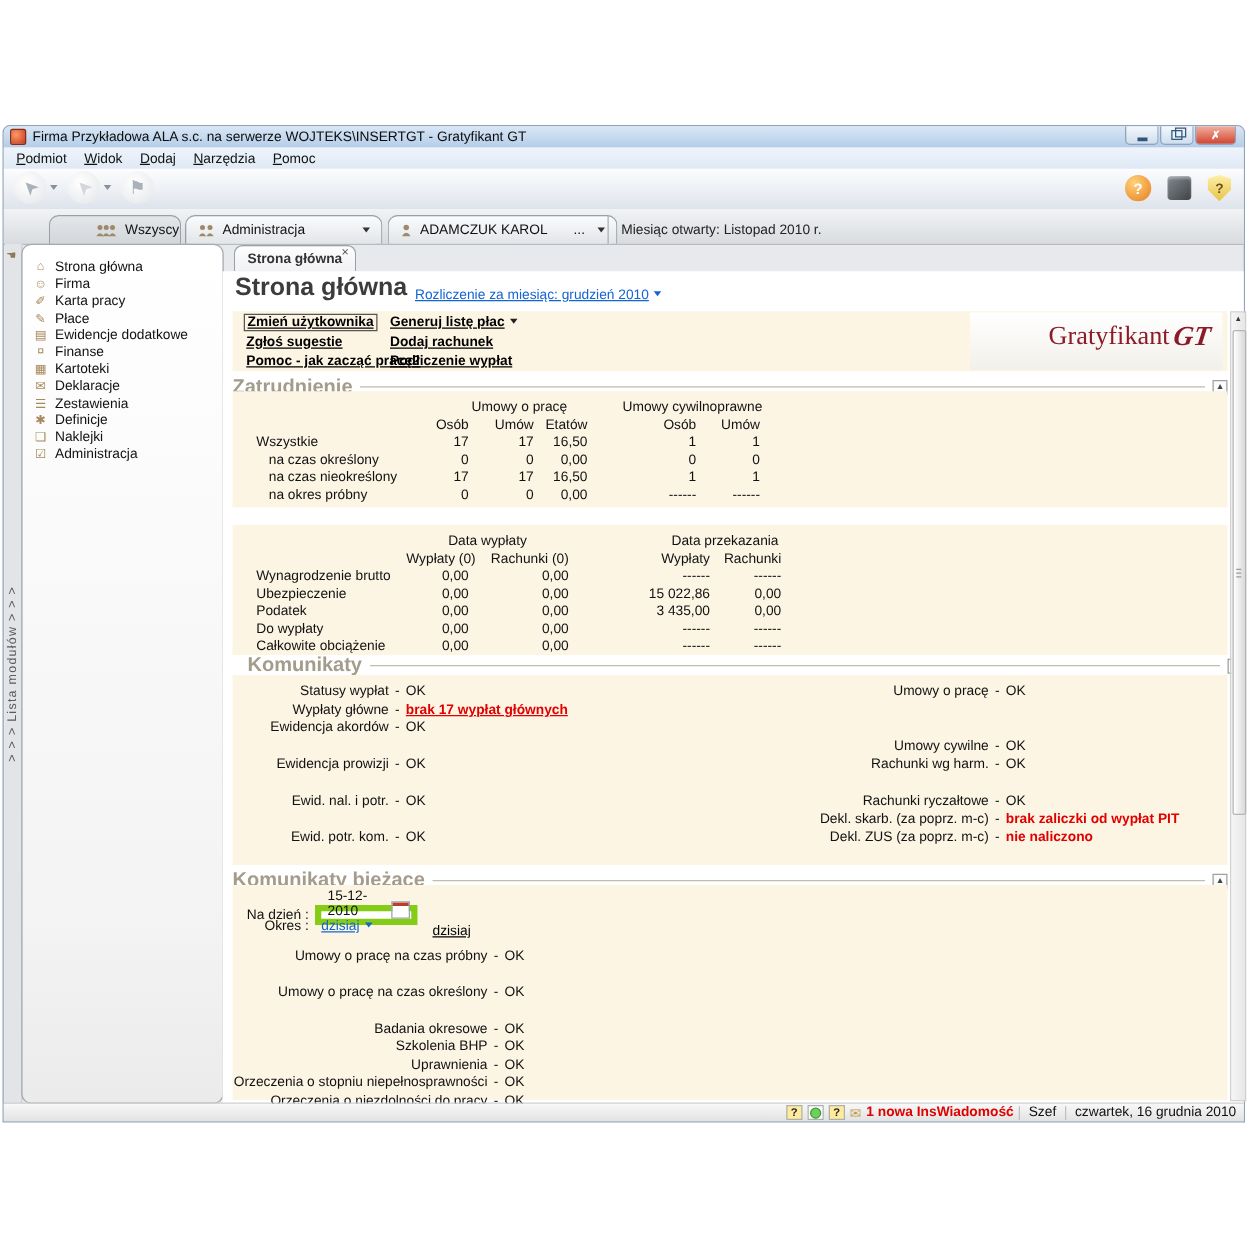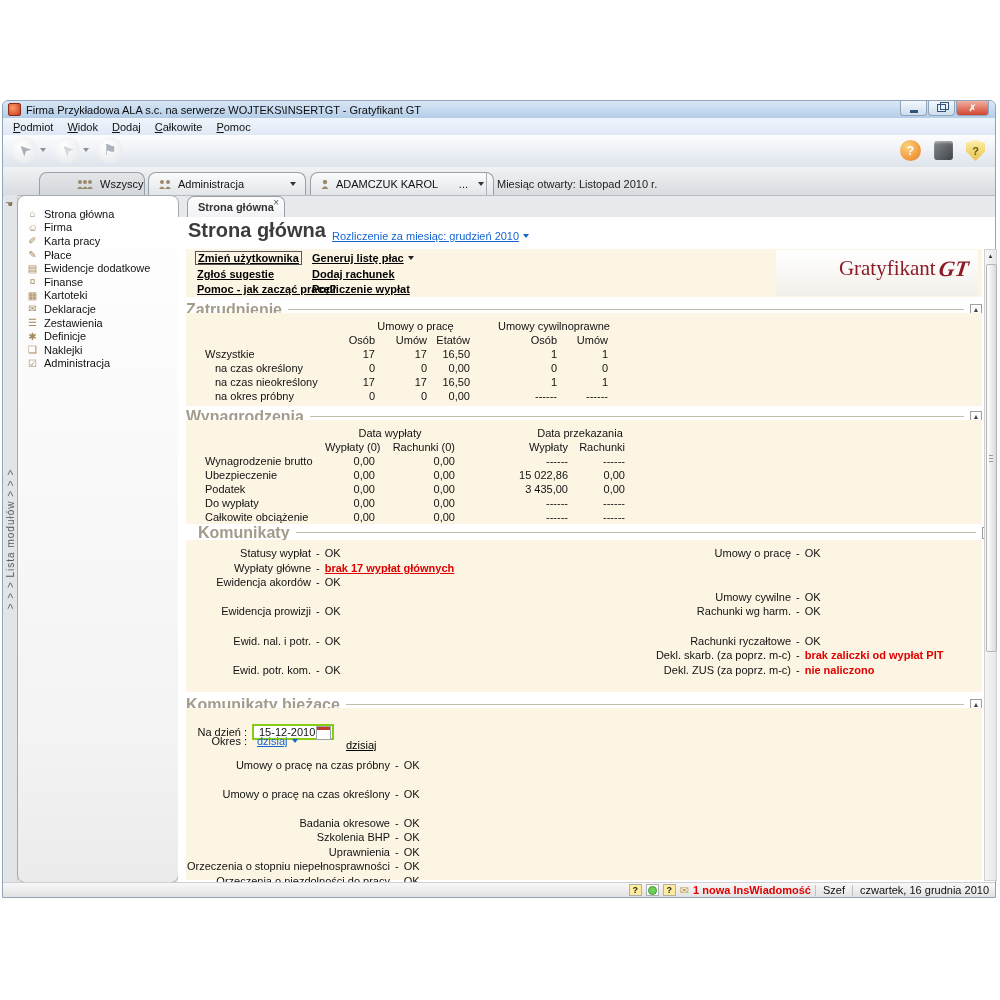--- a/index.html
+++ b/index.html
@@ -119,22 +119,22 @@
   .k-lab.w1{width:96px;}
   .k-lab.w2{width:189px;}
   .k-dash{margin:0 5px;}
   .k-val.alert,.k-val.alert-link{color:#e00000;font-weight:bold;}
   .k-val.alert-link{text-decoration:underline;cursor:pointer;}
   
   .cm-rows{position:absolute;left:0;top:50px;font-size:11px;line-height:14.4px;}
   .cm-lab{display:inline-block;width:204px;text-align:right;white-space:nowrap;}
   .date-row{position:absolute;left:0;top:5px;display:flex;align-items:center;}
   .date-label{display:inline-block;width:61px;text-align:right;margin-right:5px;}
-  .date-input{display:flex;align-items:flex-start;width:82px;height:16px;box-sizing:border-box;
-              border:2px solid #84cc16;background:#fff;}
+  .date-input{display:flex;align-items:flex-end;width:82px;height:16px;box-sizing:border-box;
+              border:5px solid #84cc16;background:#fff;}
   .date-text{flex:1;padding-left:5px;font-size:11px;}
   .cal-btn{width:13px;height:12px;margin-right:1px;border:1px solid #9aa6b2;background:linear-gradient(#c23a2a 0 3px,#fff 3px);}
   .today-link{margin-left:12px;}
   .period-row{position:absolute;left:0;top:27px;display:flex;align-items:center;}
   
   .vscroll{position:absolute;left:806px;top:32px;width:13px;height:632px;box-sizing:border-box;
            background:linear-gradient(90deg,#f6f6f6,#e7e7e7);border:1px solid #d0d0d0;}
   .vs-up{height:12px;text-align:center;font-size:6px;line-height:12px;color:#333;}
   .vs-thumb{position:absolute;left:1px;top:14px;width:9px;height:386px;border:1px solid #b5b5b5;border-radius:2px;
             background:linear-gradient(90deg,#ffffff,#d9d9d9);}
@@ -171,21 +171,21 @@
             <i class="res-glyph"></i>
           </span>
         <span class="wc closeb">✗</span>
       </span>
     </div>
 
     <div class="menubar" id="menubar">
         <span class="menu-item">Podmiot</span>
         <span class="menu-item">Widok</span>
         <span class="menu-item">Dodaj</span>
-        <span class="menu-item">Całkowite</span>
+        <span class="menu-item">Narzędzia</span>
         <span class="menu-item">Pomoc</span>
       </div>
 
     <div class="toolbar">
       <div class="tb-group" style="left:8px;">
         <span class="tb-circle">
             <span class="arrow-glyph">➤</span>
           </span>
         <span class="tb-caret"></span>
         <span class="tb-circle" style="color:#d3d7dd;">
@@ -364,25 +364,20 @@
             <div class="cell">1</div>
             <div class="cell lab ind">na okres próbny</div>
             <div class="cell">0</div>
             <div class="cell">0</div>
             <div class="cell">0,00</div>
             <div class="cell">------</div>
             <div class="cell">------</div>
           </div>
       </div>
 
-      <div class="sect-head" style="top:194px;">
-        <span class="sect-title">Wynagrodzenia</span>
-        <span class="sect-line"></span>
-        <span class="sect-btn">▲</span>
-      </div>
       <div class="panel cream" style="top:203px;height:104px;">
         <div class="grid sal" id="sal-grid">
             <div class="cell lab"></div>
             <div class="cell g1">Data wypłaty</div>
             <div class="cell g2">Data przekazania</div>
             <div class="cell lab"></div>
             <div class="cell h">Wypłaty (0)</div>
             <div class="cell h">Rachunki (0)</div>
             <div class="cell h">Wypłaty</div>
             <div class="cell h">Rachunki</div>

